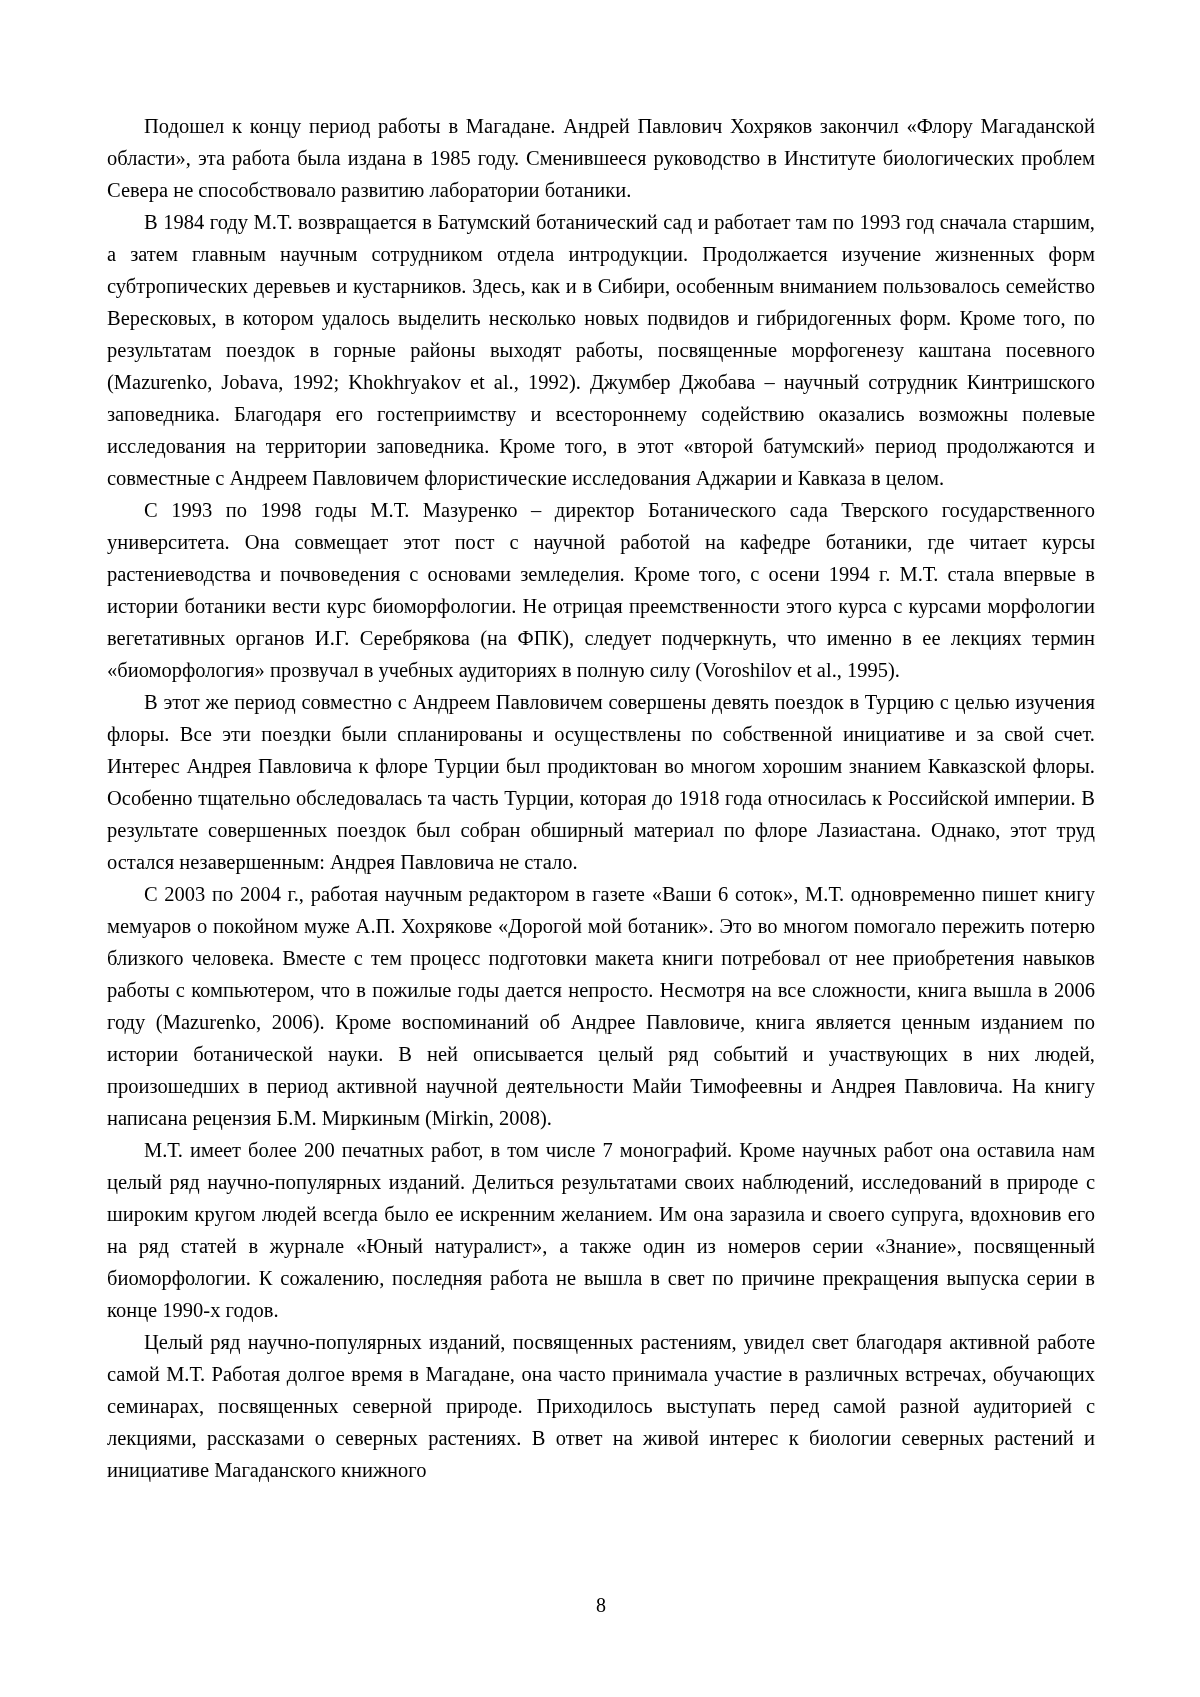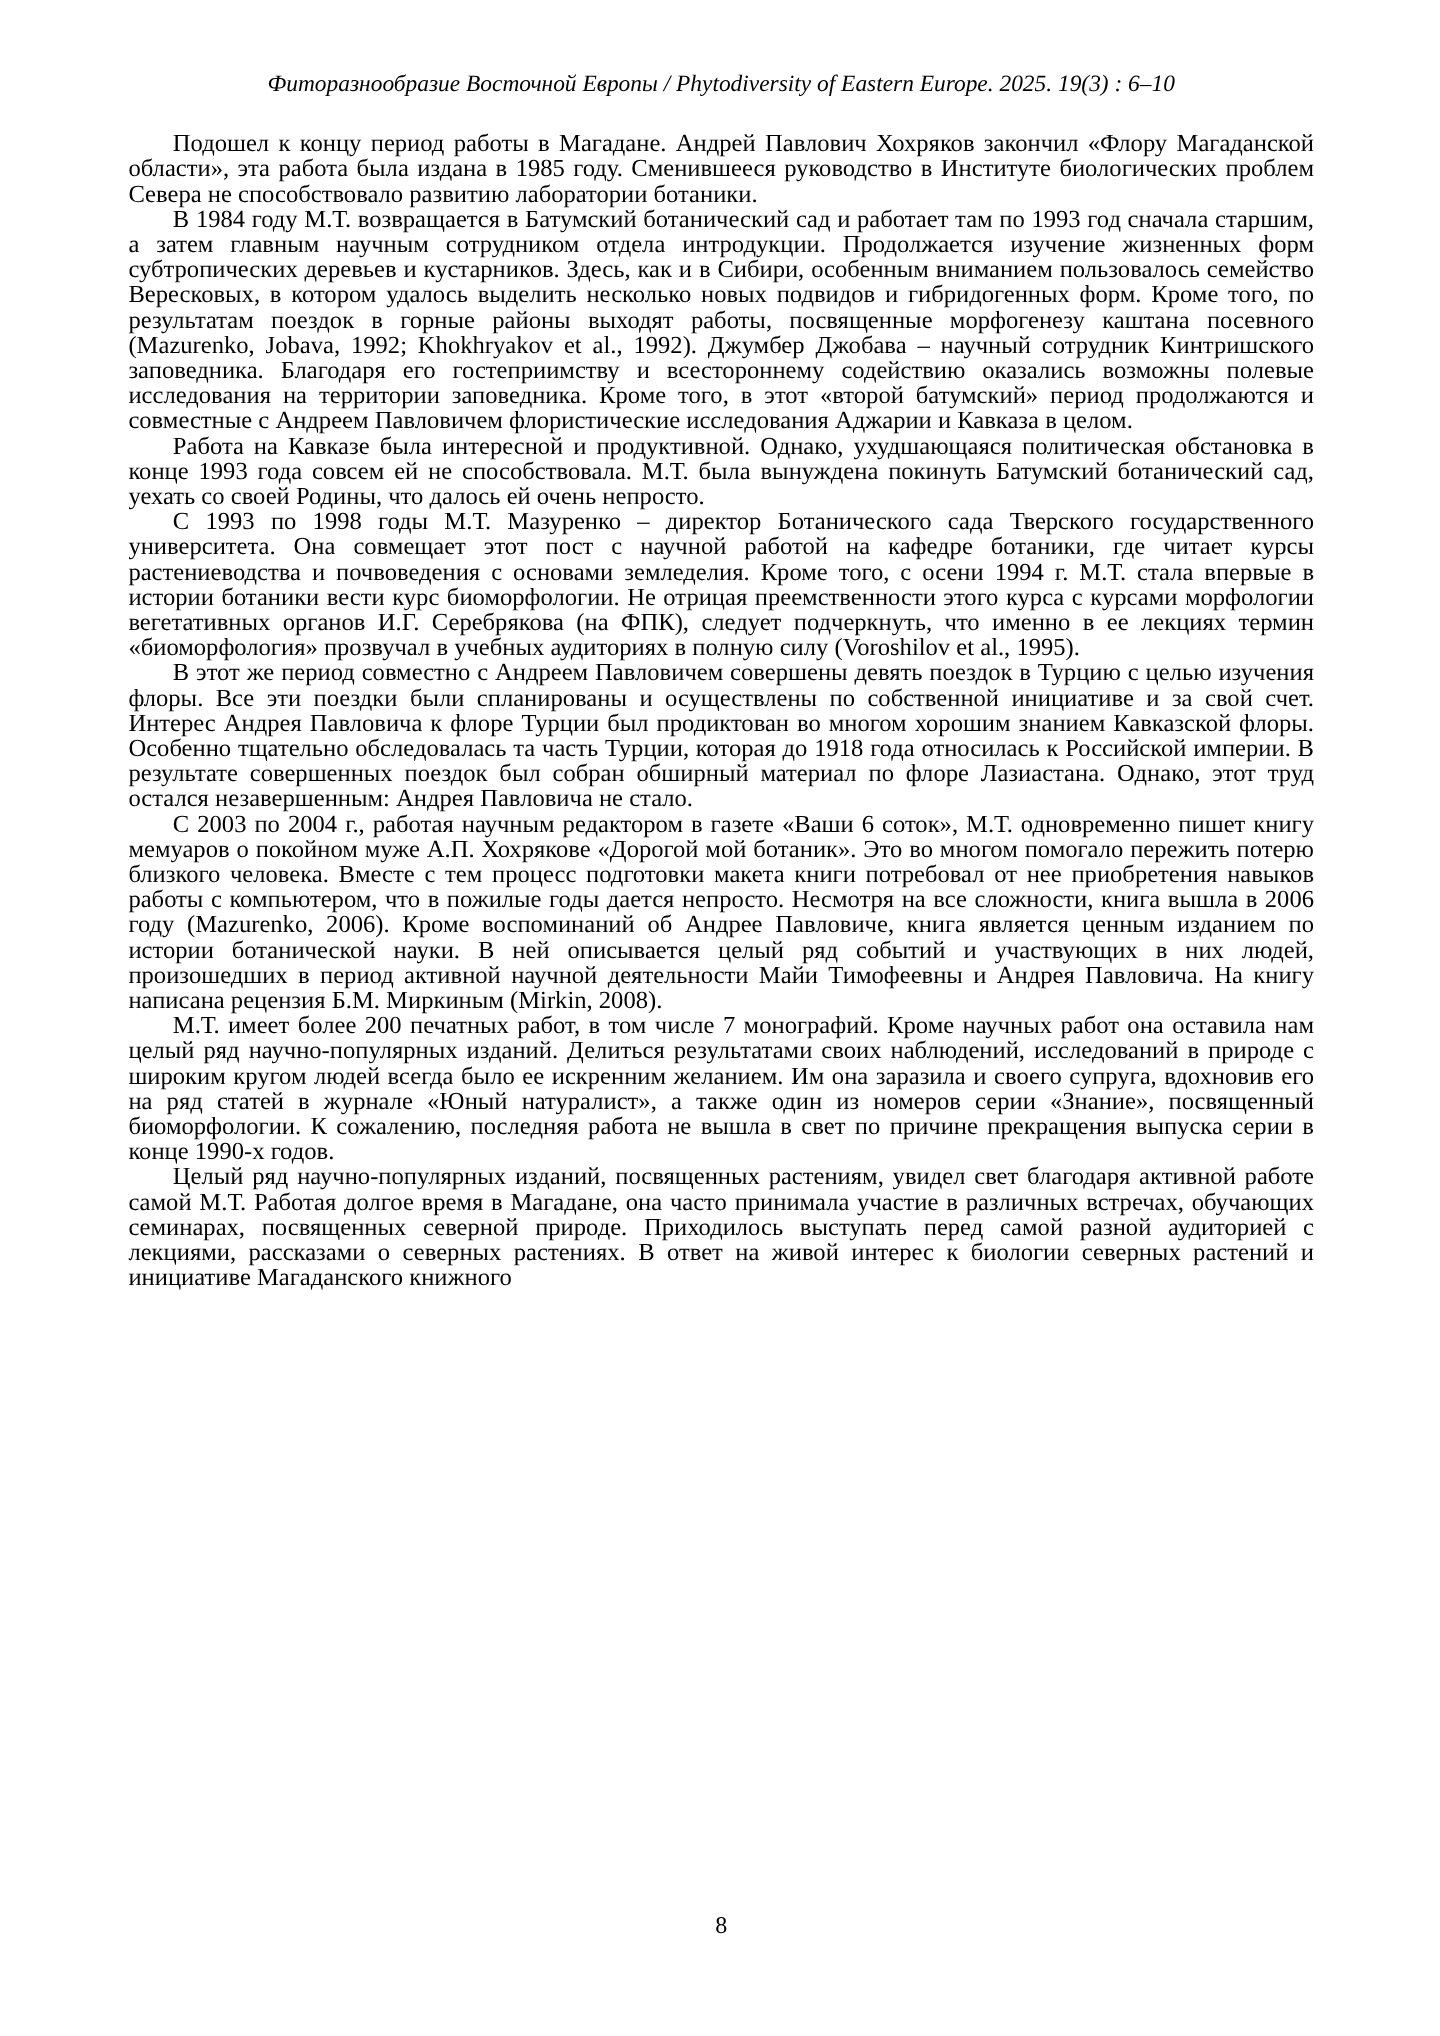--- a/index.html
+++ b/index.html
@@ -26,47 +26,45 @@
     font-size: 19.5px;
     line-height: 24px;
     white-space: nowrap;
   }
   .content {
     position: absolute;
     top: 110px;
     left: 107px;
     width: 988px;
     font-size: 20.5px;
-    line-height: 21px;
+    line-height: 32px;
     text-align: justify;
   }
   .content p {
     margin: 0;
     padding: 0;
     text-indent: 37px;
   }
   .page-number {
     position: absolute;
     top: 1594px;
     left: 107px;
     width: 988px;
     text-align: center;
     font-size: 20px;
   }
 </style>
 </head>
 <body>
 
 <div class="page">
-  <div class="running-header">Фиторазнообразие Восточной Европы / Phytodiversity of Eastern Europe. 2025. 19(3) : 6–10</div>
 
   <div class="content">
     <p>Подошел к концу период работы в Магадане. Андрей Павлович Хохряков закончил «Флору Магаданской области», эта работа была издана в 1985 году. Сменившееся руководство в Институте биологических проблем Севера не способствовало развитию лаборатории ботаники.</p>
     <p>В 1984 году М.Т. возвращается в Батумский ботанический сад и работает там по 1993 год сначала старшим, а затем главным научным сотрудником отдела интродукции. Продолжается изучение жизненных форм субтропических деревьев и кустарников. Здесь, как и в Сибири, особенным вниманием пользовалось семейство Вересковых, в котором удалось выделить несколько новых подвидов и гибридогенных форм. Кроме того, по результатам поездок в горные районы выходят работы, посвященные морфогенезу каштана посевного (Mazurenko, Jobava, 1992; Khokhryakov et al., 1992). Джумбер Джобава – научный сотрудник Кинтришского заповедника. Благодаря его гостеприимству и всестороннему содействию оказались возможны полевые исследования на территории заповедника. Кроме того, в этот «второй батумский» период продолжаются и совместные с Андреем Павловичем флористические исследования Аджарии и Кавказа в целом.</p>
-    <p>Работа на Кавказе была интересной и продуктивной. Однако, ухудшающаяся политическая обстановка в конце 1993 года совсем ей не способствовала. М.Т. была вынуждена покинуть Батумский ботанический сад, уехать со своей Родины, что далось ей очень непросто.</p>
     <p>С 1993 по 1998 годы М.Т. Мазуренко – директор Ботанического сада Тверского государственного университета. Она совмещает этот пост с научной работой на кафедре ботаники, где читает курсы растениеводства и почвоведения с основами земледелия. Кроме того, с осени 1994 г. М.Т. стала впервые в истории ботаники вести курс биоморфологии. Не отрицая преемственности этого курса с курсами морфологии вегетативных органов И.Г. Серебрякова (на ФПК), следует подчеркнуть, что именно в ее лекциях термин «биоморфология» прозвучал в учебных аудиториях в полную силу (Voroshilov et al., 1995).</p>
     <p>В этот же период совместно с Андреем Павловичем совершены девять поездок в Турцию с целью изучения флоры. Все эти поездки были спланированы и осуществлены по собственной инициативе и за свой счет. Интерес Андрея Павловича к флоре Турции был продиктован во многом хорошим знанием Кавказской флоры. Особенно тщательно обследовалась та часть Турции, которая до 1918 года относилась к Российской империи. В результате совершенных поездок был собран обширный материал по флоре Лазиастана. Однако, этот труд остался незавершенным: Андрея Павловича не стало.</p>
     <p>С 2003 по 2004 г., работая научным редактором в газете «Ваши 6 соток», М.Т. одновременно пишет книгу мемуаров о покойном муже А.П. Хохрякове «Дорогой мой ботаник». Это во многом помогало пережить потерю близкого человека. Вместе с тем процесс подготовки макета книги потребовал от нее приобретения навыков работы с компьютером, что в пожилые годы дается непросто. Несмотря на все сложности, книга вышла в 2006 году (Mazurenko, 2006). Кроме воспоминаний об Андрее Павловиче, книга является ценным изданием по истории ботанической науки. В ней описывается целый ряд событий и участвующих в них людей, произошедших в период активной научной деятельности Майи Тимофеевны и Андрея Павловича. На книгу написана рецензия Б.М. Миркиным (Mirkin, 2008).</p>
     <p>М.Т. имеет более 200 печатных работ, в том числе 7 монографий. Кроме научных работ она оставила нам целый ряд научно-популярных изданий. Делиться результатами своих наблюдений, исследований в природе с широким кругом людей всегда было ее искренним желанием. Им она заразила и своего супруга, вдохновив его на ряд статей в журнале «Юный натуралист», а также один из номеров серии «Знание», посвященный биоморфологии. К сожалению, последняя работа не вышла в свет по причине прекращения выпуска серии в конце 1990-х годов.</p>
     <p>Целый ряд научно-популярных изданий, посвященных растениям, увидел свет благодаря активной работе самой М.Т. Работая долгое время в Магадане, она часто принимала участие в различных встречах, обучающих семинарах, посвященных северной природе. Приходилось выступать перед самой разной аудиторией с лекциями, рассказами о северных растениях. В ответ на живой интерес к биологии северных растений и инициативе Магаданского книжного</p>
   </div>
 
   <div class="page-number">8</div>
 </div>
 

